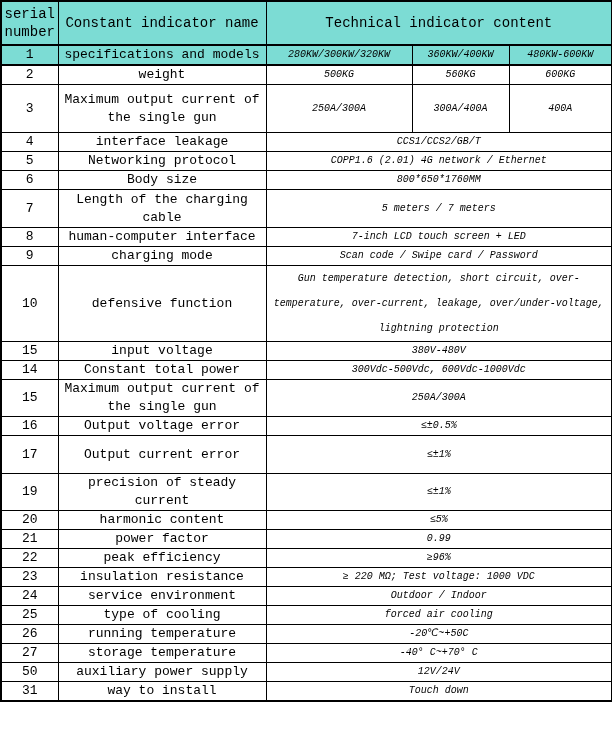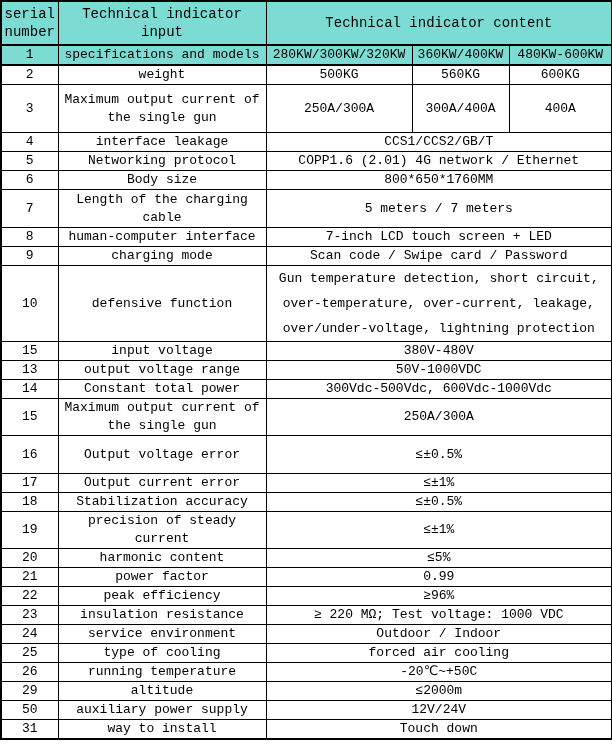--- a/index.html
+++ b/index.html
@@ -28,21 +28,21 @@
   thead th {
     height: 42px;
     font-size: 14px;
     font-weight: normal;
     background: #7cdcd4;
     border-bottom: 2px solid #000000;
   }
   tbody tr { height: 19px; }
   tbody td.num  { font-size: 13px; }
   tbody td.name { font-size: 13px; }
-  tbody td.val  { font-size: 13px; }
+  tbody td.val  { font-size: 10px; font-style: italic; }
   tbody tr.highlight td {
     background: #7cdcd4;
     border-top: 2px solid #000000;
     border-bottom: 2px solid #000000;
   }
   
   tbody tr:nth-child(3)  { height: 48px; }
   tbody tr:nth-child(7)  { height: 38px; }
   tbody tr:nth-child(10) { height: 76px; }
   tbody tr:nth-child(10) td.val { line-height: 25px; }
@@ -56,21 +56,21 @@
   <colgroup>
     <col style="width:57px">
     <col style="width:208px">
     <col style="width:146px">
     <col style="width:97px">
     <col style="width:103px">
   </colgroup>
   <thead>
     <tr>
       <th>serial number</th>
-      <th>Technical indicator input</th>
+      <th>Constant indicator name</th>
       <th colspan="3">Technical indicator content</th>
     </tr>
   </thead>
   <tbody id="spec-rows">
       <tr class="highlight">
         <td class="num">1</td>
         <td class="name">specifications and models</td>
         <td class="val">280KW/300KW/320KW</td>
         <td class="val">360KW/400KW</td>
         <td class="val">480KW-600KW</td>
@@ -123,50 +123,40 @@
         <td class="num">10</td>
         <td class="name">defensive function</td>
         <td class="val" colspan="3">Gun temperature detection, short circuit, over-temperature, over-current, leakage, over/under-voltage, lightning protection</td>
       </tr>
       <tr>
         <td class="num">15</td>
         <td class="name">input voltage</td>
         <td class="val" colspan="3">380V-480V</td>
       </tr>
       <tr>
-        <td class="num">13</td>
-        <td class="name">output voltage range</td>
-        <td class="val" colspan="3">50V-1000VDC</td>
-      </tr>
-      <tr>
         <td class="num">14</td>
         <td class="name">Constant total power</td>
         <td class="val" colspan="3">300Vdc-500Vdc, 600Vdc-1000Vdc</td>
       </tr>
       <tr>
         <td class="num">15</td>
         <td class="name">Maximum output current of the single gun</td>
         <td class="val" colspan="3">250A/300A</td>
       </tr>
       <tr>
         <td class="num">16</td>
         <td class="name">Output voltage error</td>
         <td class="val" colspan="3">≤±0.5%</td>
       </tr>
       <tr>
         <td class="num">17</td>
         <td class="name">Output current error</td>
         <td class="val" colspan="3">≤±1%</td>
       </tr>
       <tr>
-        <td class="num">18</td>
-        <td class="name">Stabilization accuracy</td>
-        <td class="val" colspan="3">≤±0.5%</td>
-      </tr>
-      <tr>
         <td class="num">19</td>
         <td class="name">precision of steady current</td>
         <td class="val" colspan="3">≤±1%</td>
       </tr>
       <tr>
         <td class="num">20</td>
         <td class="name">harmonic content</td>
         <td class="val" colspan="3">≤5%</td>
       </tr>
       <tr>
@@ -193,23 +183,23 @@
         <td class="num">25</td>
         <td class="name">type of cooling</td>
         <td class="val" colspan="3">forced air cooling</td>
       </tr>
       <tr>
         <td class="num">26</td>
         <td class="name">running temperature</td>
         <td class="val" colspan="3">-20℃~+50C</td>
       </tr>
       <tr>
-        <td class="num">29</td>
-        <td class="name">altitude</td>
-        <td class="val" colspan="3">≤2000m</td>
+        <td class="num">27</td>
+        <td class="name">storage temperature</td>
+        <td class="val" colspan="3">-40° C~+70° C</td>
       </tr>
       <tr>
         <td class="num">50</td>
         <td class="name">auxiliary power supply</td>
         <td class="val" colspan="3">12V/24V</td>
       </tr>
       <tr>
         <td class="num">31</td>
         <td class="name">way to install</td>
         <td class="val" colspan="3">Touch down</td>

